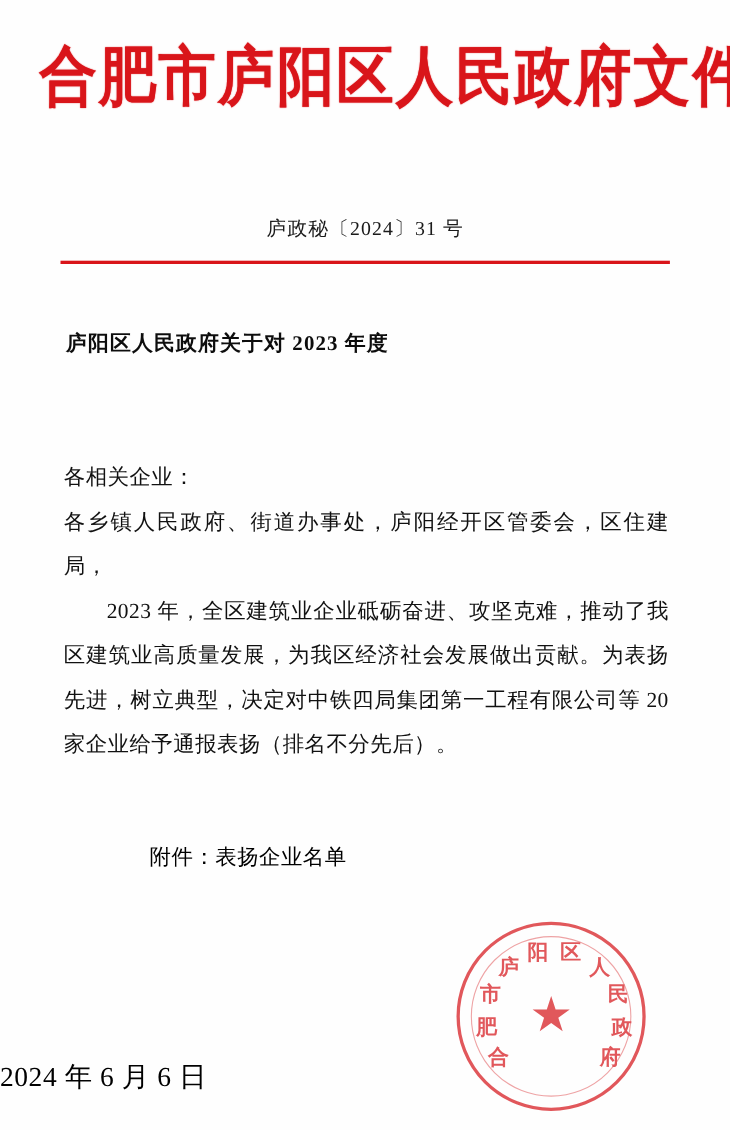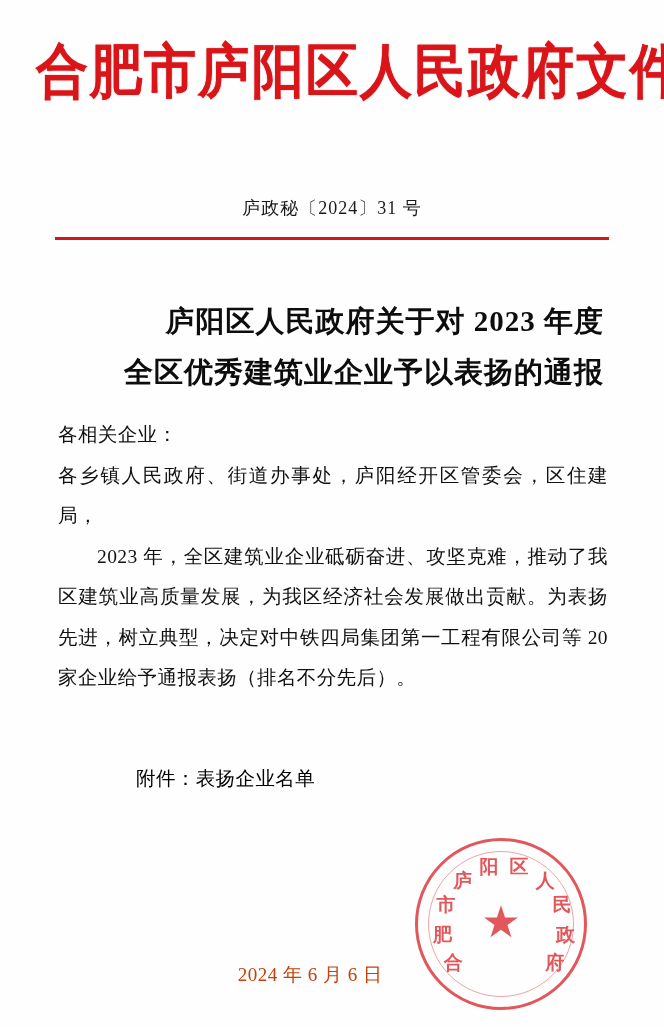--- a/index.html
+++ b/index.html
@@ -67,23 +67,23 @@
     height: 3px;
     background: #d9151a;
   }
 
   
   .doc-title {
     position: absolute;
     top: 296px;
     left: 60px;
     width: 544px;
-    text-align: right;
+    text-align: left;
     font-weight: bold;
-    font-size: 29px;
+    font-size: 19px;
     line-height: 1.75;
     letter-spacing: 1px;
     color: #0d0d0d;
   }
   .doc-title .line {
     display: block;
     white-space: nowrap;
   }
 
   
@@ -116,24 +116,24 @@
     text-indent: 4em;
     color: #000000;
   }
 
   
   .doc-date {
     position: absolute;
     top: 962px;
     left: 0;
     width: 620px;
-    text-align: center;
-    font-size: 19px;
+    text-align: left;
+    font-size: 25px;
     letter-spacing: 0.5px;
-    color: #c2410c;
+    color: #000000;
   }
 
   
   .seal {
     position: absolute;
     top: 838px;
     left: 415px;
     width: 172px;
     height: 172px;
     border-radius: 50%;
@@ -192,21 +192,20 @@
   <div class="masthead">
     <div class="masthead-title">合肥市庐阳区人民政府文件</div>
   </div>
 
   <div class="doc-number">庐政秘〔2024〕31 号</div>
 
   <div class="red-rule"></div>
 
   <div class="doc-title">
     <span class="line">庐阳区人民政府关于对 2023 年度</span>
-    <span class="line">全区优秀建筑业企业予以表扬的通报</span>
   </div>
 
   <div class="body-text">
     <p>各相关企业：</p>
     <p>各乡镇人民政府、街道办事处，庐阳经开区管委会，区住建局，</p>
     <p class="indent">2023 年，全区建筑业企业砥砺奋进、攻坚克难，推动了我区建筑业高质量发展，为我区经济社会发展做出贡献。为表扬先进，树立典型，决定对中铁四局集团第一工程有限公司等 20 家企业给予通报表扬（排名不分先后）。</p>
   </div>
 
   <div class="attachment">附件：表扬企业名单</div>
 

